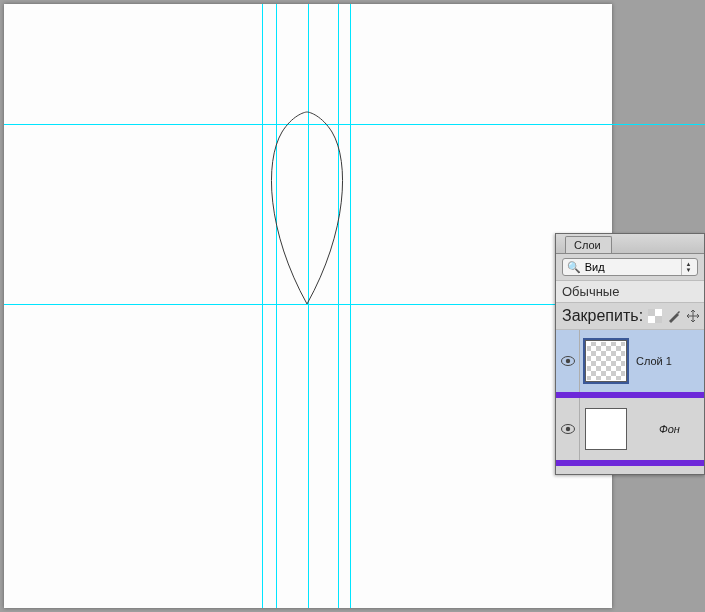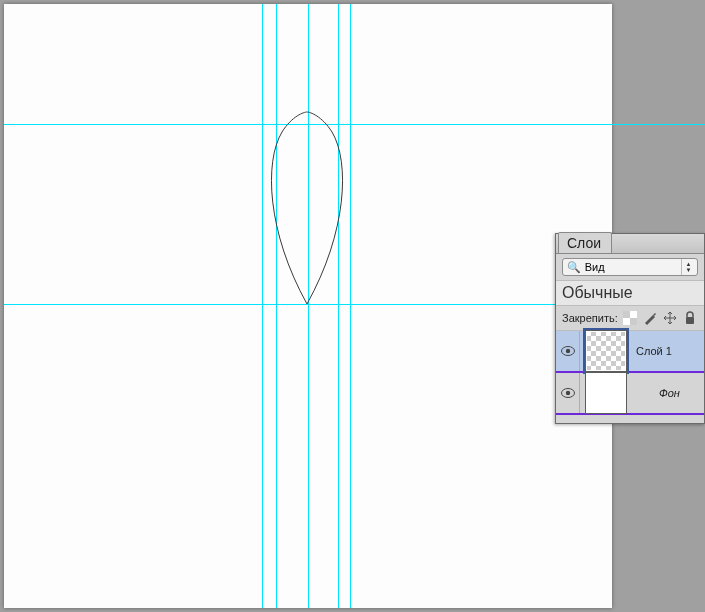--- a/index.html
+++ b/index.html
@@ -37,23 +37,23 @@
     background: linear-gradient(#d9d9d9,#c4c4c4);
     border-bottom: 1px solid #888;
     display: flex;
     align-items: flex-end;
   }
   .panel-tab {
     background: #d5d5d5;
     border: 1px solid #888;
     border-bottom: none;
     padding: 2px 10px 2px 8px;
-    font-size: 14px;
+    font-size: 11px;
     color: #222;
-    margin-left: 2px;
+    margin-left: 9px;
     border-radius: 2px 2px 0 0;
   }
   .panel-row {
     padding: 4px 6px;
     display: flex;
     align-items: center;
     gap: 4px;
     border-bottom: 1px solid #bdbdbd;
   }
   .dropdown {
@@ -71,47 +71,47 @@
   .dropdown .dd-icon { margin-right: 4px; font-size: 11px; line-height: 1; }
   .dropdown .dd-arrows {
     position: absolute; right: 2px; top: 0; bottom: 0;
     width: 14px;
     display: flex; flex-direction: column; justify-content: center; align-items: center;
     font-size: 6px; line-height: 6px; color: #333;
     border-left: 1px solid #bbb;
   }
   .filter-row {
     padding: 3px 6px;
-    font-size: 16px;
+    font-size: 13px;
     color: #333;
     border-bottom: 1px solid #bdbdbd;
     background: #e7e7e7;
   }
   .lock-row {
     padding: 4px 6px;
     display: flex;
     align-items: center;
     gap: 5px;
     border-bottom: 1px solid #bdbdbd;
     background: #d5d5d5;
     overflow: hidden;
     white-space: nowrap;
   }
-  .lock-label { font-size: 11px; color: #222; }
+  .lock-label { font-size: 16px; color: #222; }
   .lock-icon {
     width: 16px; height: 16px;
     display: inline-flex; align-items: center; justify-content: center;
     font-size: 11px; color: #333;
   }
   .layers-list { background: #d5d5d5; }
   .layer-row {
     display: flex;
     align-items: center;
-    height: 42px;
-    border-bottom: 2px solid #6d28d9;
+    height: 68px;
+    border-bottom: 6px solid #6d28d9;
   }
   .layer-row.selected { background: #b8cce9; }
   .eye-col {
     width: 24px; height: 100%;
     display: flex; align-items: center; justify-content: center;
     border-right: 1px solid #aeaeae;
   }
   .eye-icon { width: 14px; height: 10px; }
   .thumb-col {
     width: 52px; height: 100%;

